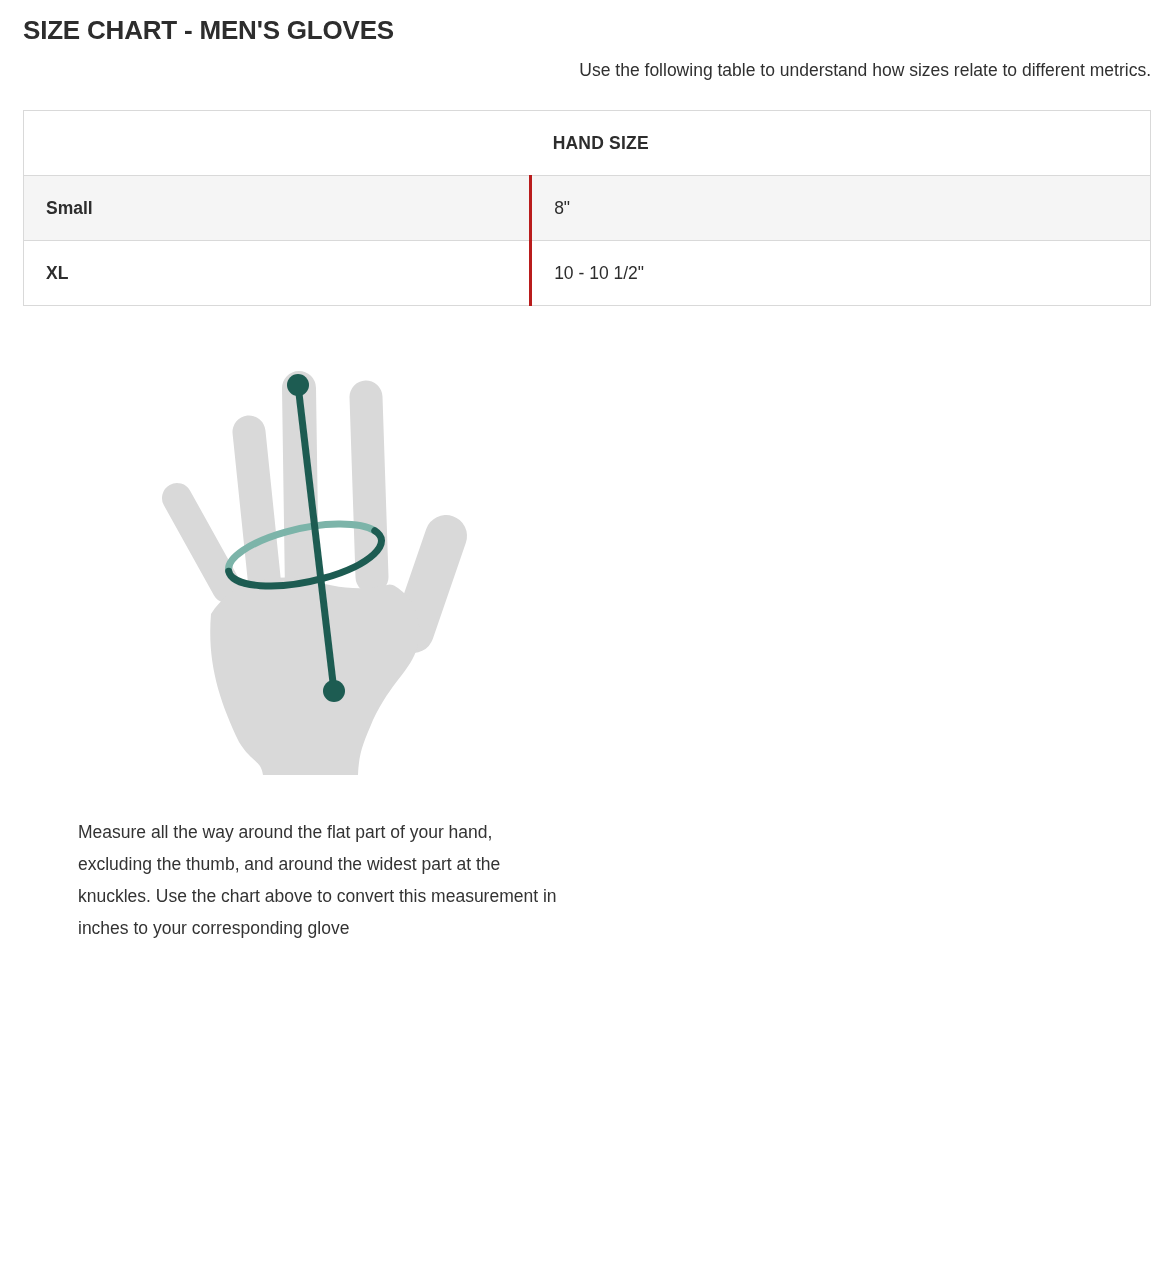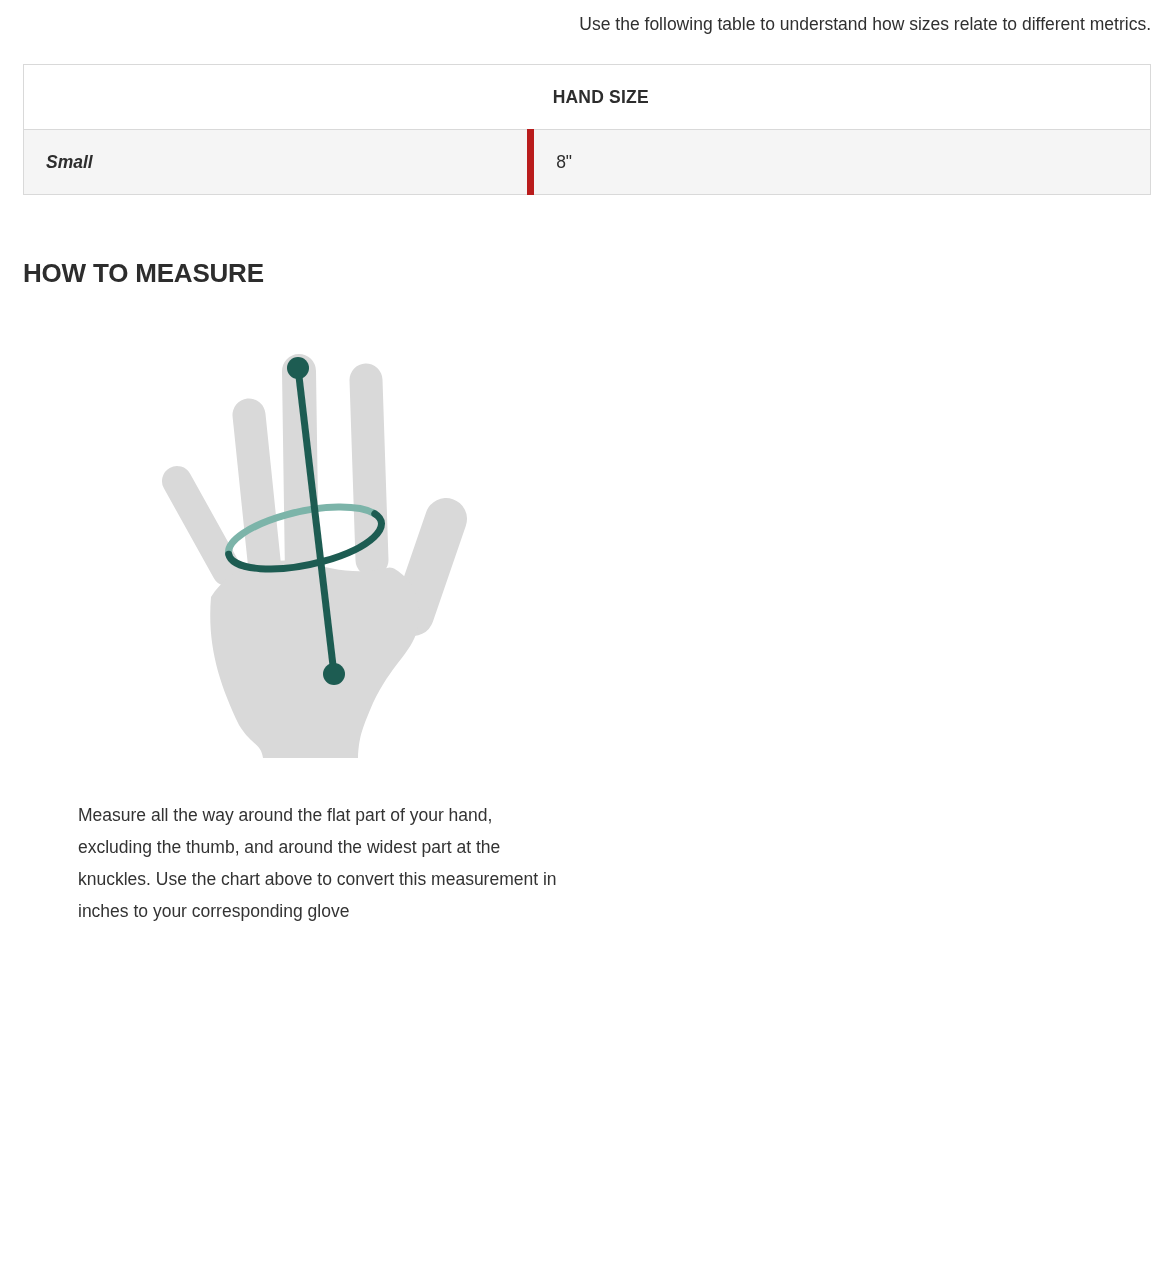--- a/index.html
+++ b/index.html
@@ -46,23 +46,22 @@
     box-sizing: border-box;
   }
   table.size-table thead th {
     border-bottom: 1px solid #d9d9d9;
     font-weight: 700;
     letter-spacing: 0.2px;
     background: #ffffff;
   }
   table.size-table col.col-label { width: 45%; }
   table.size-table tbody td:first-child {
-    border-right: 7px solid #b91c1c;
+    border-right: 3px solid #b91c1c;
     font-weight: 700;
-    font-style: italic;
   }
   table.size-table tbody tr {
     border-bottom: 1px solid #d9d9d9;
   }
   table.size-table tbody tr:nth-child(odd) {
     background: #f5f5f5;
   }
   h2.section-heading {
     margin: 62px 0 0 0;
     font-size: 26px;
@@ -86,43 +85,47 @@
     font-size: 17.5px;
     line-height: 32px;
     color: #333333;
   }
 </style>
 </head>
 <body>
 
 <div class="content">
 
+  <h1 class="page-title">SIZE CHART - MEN'S GLOVES</h1>
 
   <p class="page-subtitle">Use the following table to understand how sizes relate to different metrics.</p>
 
   <table class="size-table">
     <colgroup>
         <col class="col-label">
         <col>
       </colgroup>
     <thead>
       <tr>
         <th></th>
         <th>HAND SIZE</th>
       </tr>
     </thead>
     <tbody>
       <tr>
         <td>Small</td>
         <td>8"</td>
       </tr>
+      <tr>
+        <td>XL</td>
+        <td>10 - 10 1/2"</td>
+      </tr>
     </tbody>
   </table>
 
-  <h2 class="section-heading">HOW TO MEASURE</h2>
 
   <div class="measure-block">
 
     <svg class="hand-figure" viewBox="0 0 320 450" aria-hidden="true">
 
       <g fill="none" stroke="#d9d9d9" stroke-linecap="round">
         <line x1="16" y1="146" x2="66" y2="236" stroke-width="30"></line>
         <line x1="88" y1="80" x2="104" y2="235" stroke-width="33"></line>
         <line x1="138" y1="36" x2="141" y2="240" stroke-width="34"></line>
         <line x1="205" y1="45" x2="211" y2="225" stroke-width="33"></line>

